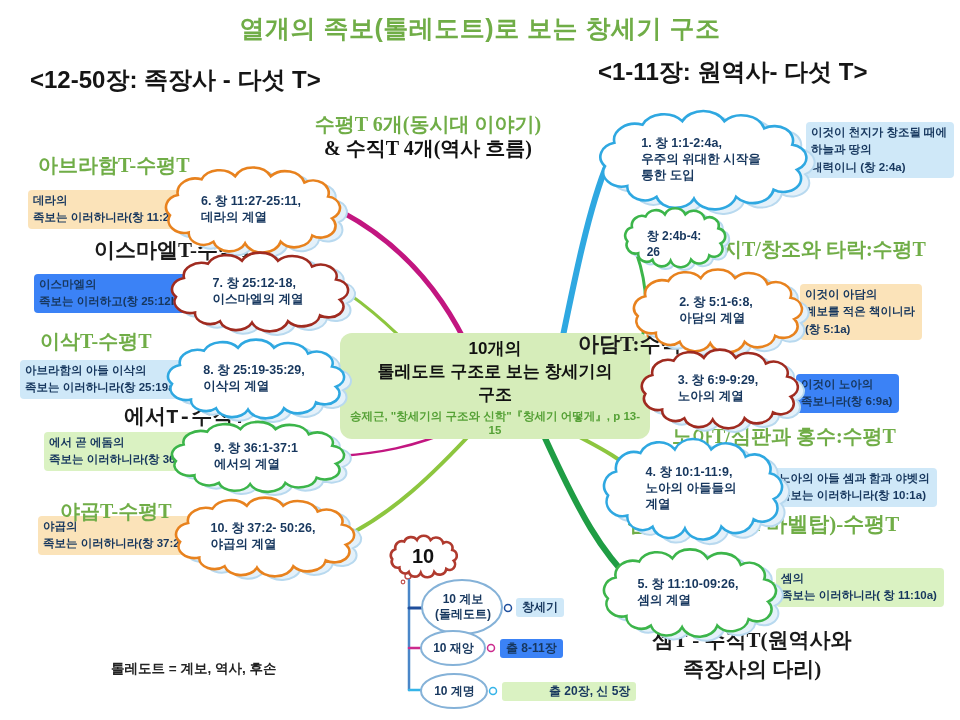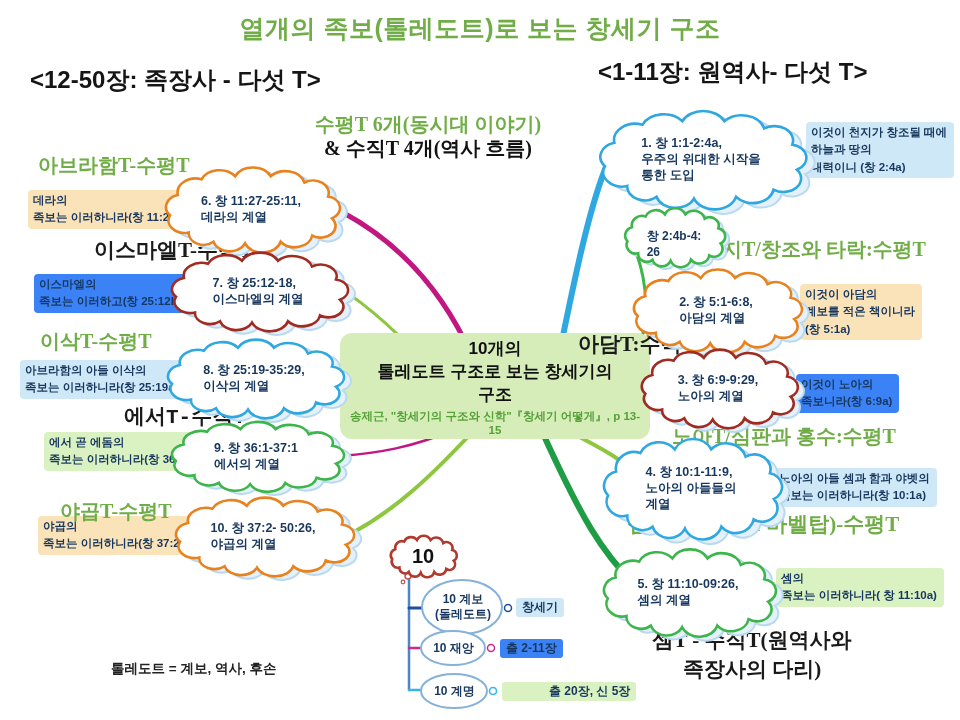--- a/index.html
+++ b/index.html
@@ -255,15 +255,15 @@
   <svg viewBox="0 0 176 100" preserveAspectRatio="none">
       <use href="#cloudPath" class="cm"></use>
     </svg>
   <div class="cloud-text" id="bubble10-text">10</div>
 </div>
 <div class="abs node-label" style="left:424px;top:592px;width:78px;">10 계보
 (돌레도트)</div>
 <div class="abs node-label" style="left:423px;top:641px;width:61px;">10 재앙</div>
 <div class="abs node-label" style="left:423px;top:684px;width:63px;">10 계명</div>
 <div class="abs tag bg-blue" style="left:516px;top:598px;">창세기</div>
-<div class="abs tag bg-pink" style="left:500px;top:639px;">출 2-11장</div>
+<div class="abs tag bg-pink" style="left:500px;top:639px;">출 8-11장</div>
 <div class="abs tag bg-green" style="left:502px;top:682px;padding-left:47px;">출 20장, 신 5장</div>
 <div class="abs" id="footnote">톨레도트 = 계보, 역사, 후손</div>
 
 </body></html>

